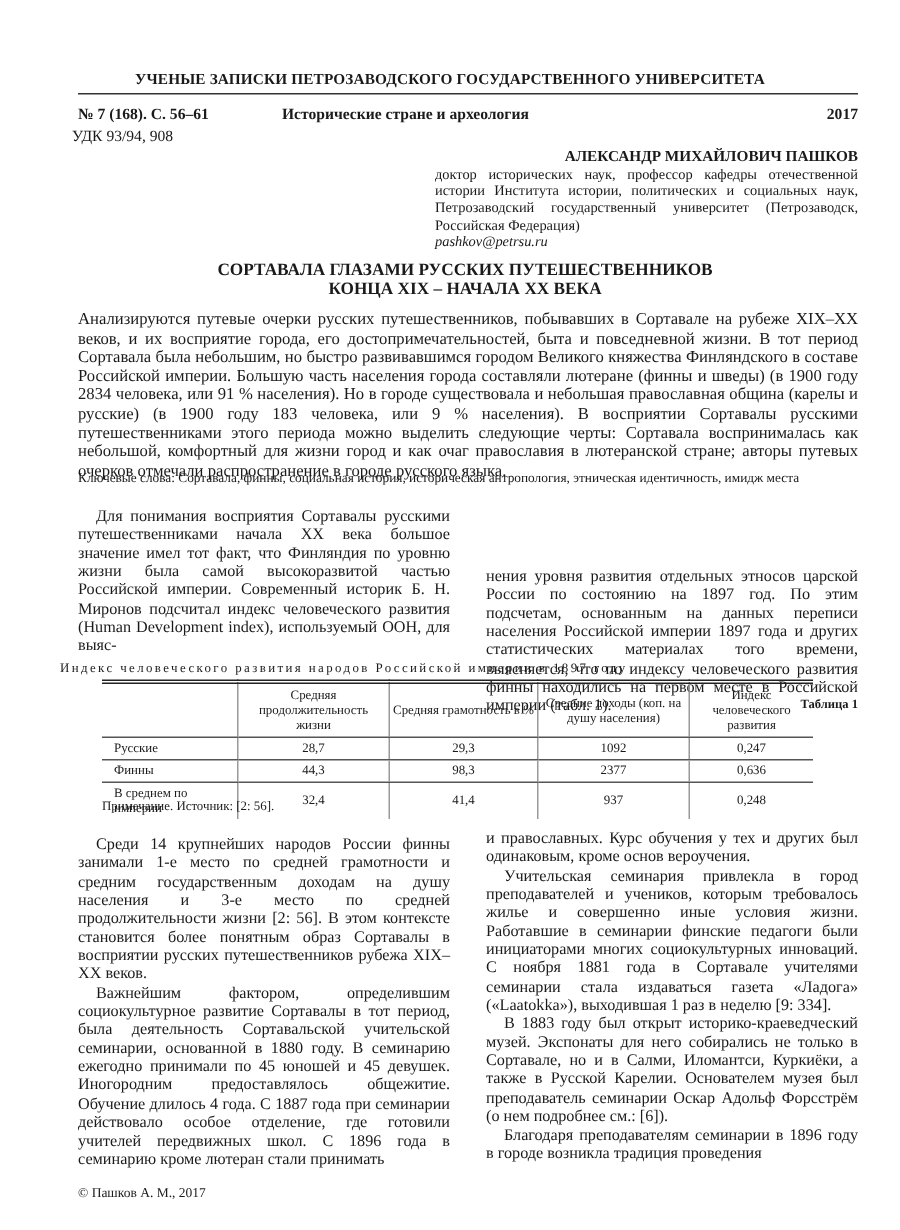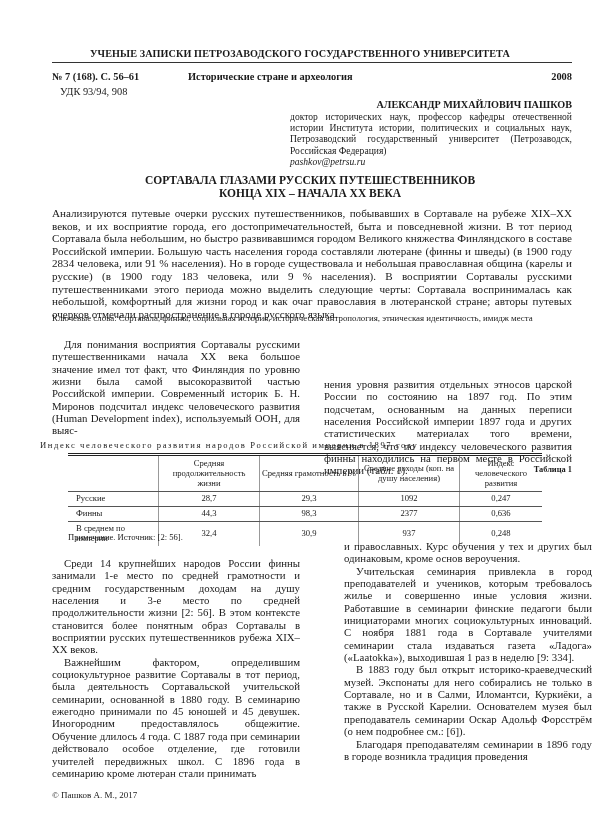--- a/index.html
+++ b/index.html
@@ -4,21 +4,21 @@
 <style>
   html, body { margin:0; padding:0; background:#fff; }
   body { width:600px; height:820px; position:relative; overflow:hidden;
          font-family:"Liberation Serif","DejaVu Serif",serif; color:#1a1a1a; }
   .abs { position:absolute; }
   .journal { left:0; width:600px; top:48px; text-align:center; font-weight:bold; font-size:10.2px; letter-spacing:0.1px; }
   .rule { left:52px; width:520px; top:62px; height:0; border-top:1px solid #333; }
   .issue { left:52px; top:71px; font-weight:bold; font-size:10.4px; }
   .section { left:188px; top:71px; font-weight:bold; font-size:10.4px; }
   .year { left:530px; width:42px; top:71px; text-align:right; font-weight:bold; font-size:10.4px; }
-  .udk { left:60px; top:86px; font-size:10.4px; }
+  .udk { left:48px; top:86px; font-size:10.4px; }
   .author { left:290px; width:282px; top:99px; text-align:right; font-weight:bold; font-size:10.2px; }
   .affil { left:290px; width:282px; top:111px; font-size:9.6px; line-height:11.2px; text-align:justify; }
   .email { font-style:italic; }
   .title { left:40px; width:540px; top:174px; text-align:center; font-weight:bold; font-size:11.5px; line-height:13px; }
   .abstract { left:52px; width:520px; top:207px; font-size:11.1px; line-height:12.6px; text-align:justify; }
   .keywords { left:52px; width:520px; top:313px; font-size:8.9px; }
   .col { width:248px; font-size:10.8px; line-height:12.35px; text-align:justify; }
   .colL { left:52px;font-family:Liberation Serif, serif; }
   .colR { left:324px; }
   .indent { text-indent:12px; }
@@ -35,21 +35,21 @@
   .copy { left:52px; top:790px; font-size:9px; }
   p { margin:0; }
 </style>
 </head>
 <body>
 
 <div class="abs journal">УЧЕНЫЕ ЗАПИСКИ ПЕТРОЗАВОДСКОГО ГОСУДАРСТВЕННОГО УНИВЕРСИТЕТА</div>
 <div class="abs rule"></div>
 <div class="abs issue">№ 7 (168). С. 56–61</div>
 <div class="abs section">Исторические стране и археология</div>
-<div class="abs year">2008</div>
+<div class="abs year">2017</div>
 <div class="abs udk">УДК 93/94, 908</div>
 
 <div class="abs author">АЛЕКСАНДР МИХАЙЛОВИЧ ПАШКОВ</div>
 <div class="abs affil">
   <div>доктор исторических наук, профессор кафедры отечественной истории Института истории, политических и социальных наук, Петрозаводский государственный университет (Петрозаводск, Российская Федерация)</div>
   <div class="email">pashkov@petrsu.ru</div>
 </div>
 
 <div class="abs title">
   <div>СОРТАВАЛА ГЛАЗАМИ РУССКИХ ПУТЕШЕСТВЕННИКОВ</div>
@@ -90,32 +90,32 @@
     <tr>
       <td>Финны</td>
       <td>44,3</td>
       <td>98,3</td>
       <td>2377</td>
       <td>0,636</td>
     </tr>
     <tr>
       <td style="width:60px">В среднем по империи</td>
       <td>32,4</td>
-      <td>30,9</td>
+      <td>41,4</td>
       <td>937</td>
       <td>0,248</td>
     </tr>
   </tbody>
 </table>
 <div class="abs note">Примечание. Источник: [2: 56].</div>
 
 <div class="abs col colL" style="top:557px;">
   <p class="indent">Среди 14 крупнейших народов России финны занимали 1-е место по средней грамотности и средним государственным доходам на душу населения и 3-е место по средней продолжительности жизни [2: 56]. В этом контексте становится более понятным образ Сортавалы в восприятии русских путешественников рубежа XIX–XX веков.</p>
   <p class="indent">Важнейшим фактором, определившим социокультурное развитие Сортавалы в тот период, была деятельность Сортавальской учительской семинарии, основанной в 1880 году. В семинарию ежегодно принимали по 45 юношей и 45 девушек. Иногородним предоставлялось общежитие. Обучение длилось 4 года. С 1887 года при семинарии действовало особое отделение, где готовили учителей передвижных школ. С 1896 года в семинарию кроме лютеран стали принимать</p>
 </div>
-<div class="abs col colR" style="top:540px;margin-left:20px;">
+<div class="abs col colR" style="top:553px;">
   <p>и православных. Курс обучения у тех и других был одинаковым, кроме основ вероучения.</p>
   <p class="indent">Учительская семинария привлекла в город преподавателей и учеников, которым требовалось жилье и совершенно иные условия жизни. Работавшие в семинарии финские педагоги были инициаторами многих социокультурных инноваций. С ноября 1881 года в Сортавале учителями семинарии стала издаваться газета «Ладога» («Laatokka»), выходившая 1 раз в неделю [9: 334].</p>
   <p class="indent">В 1883 году был открыт историко-краеведческий музей. Экспонаты для него собирались не только в Сортавале, но и в Салми, Иломантси, Куркиёки, а также в Русской Карелии. Основателем музея был преподаватель семинарии Оскар Адольф Форсстрём (о нем подробнее см.: [6]).</p>
   <p class="indent">Благодаря преподавателям семинарии в 1896 году в городе возникла традиция проведения</p>
 </div>
 
 <div class="abs copy">© Пашков А. М., 2017</div>
 
 </body></html>

